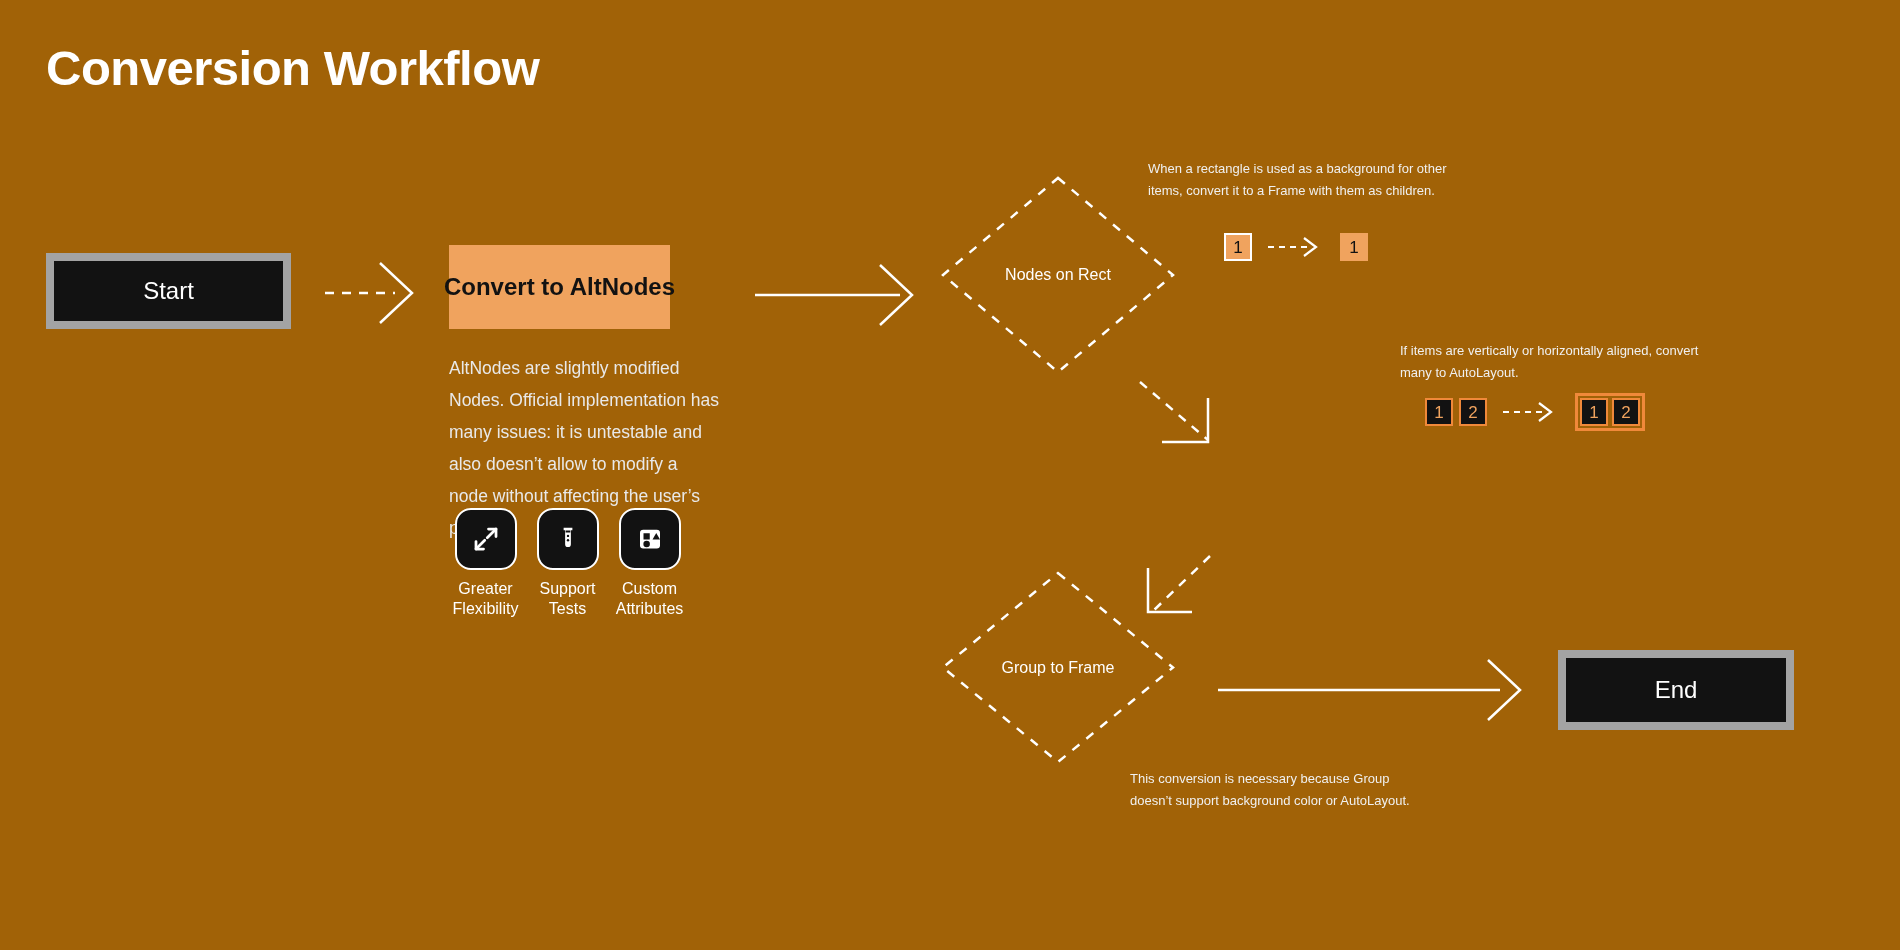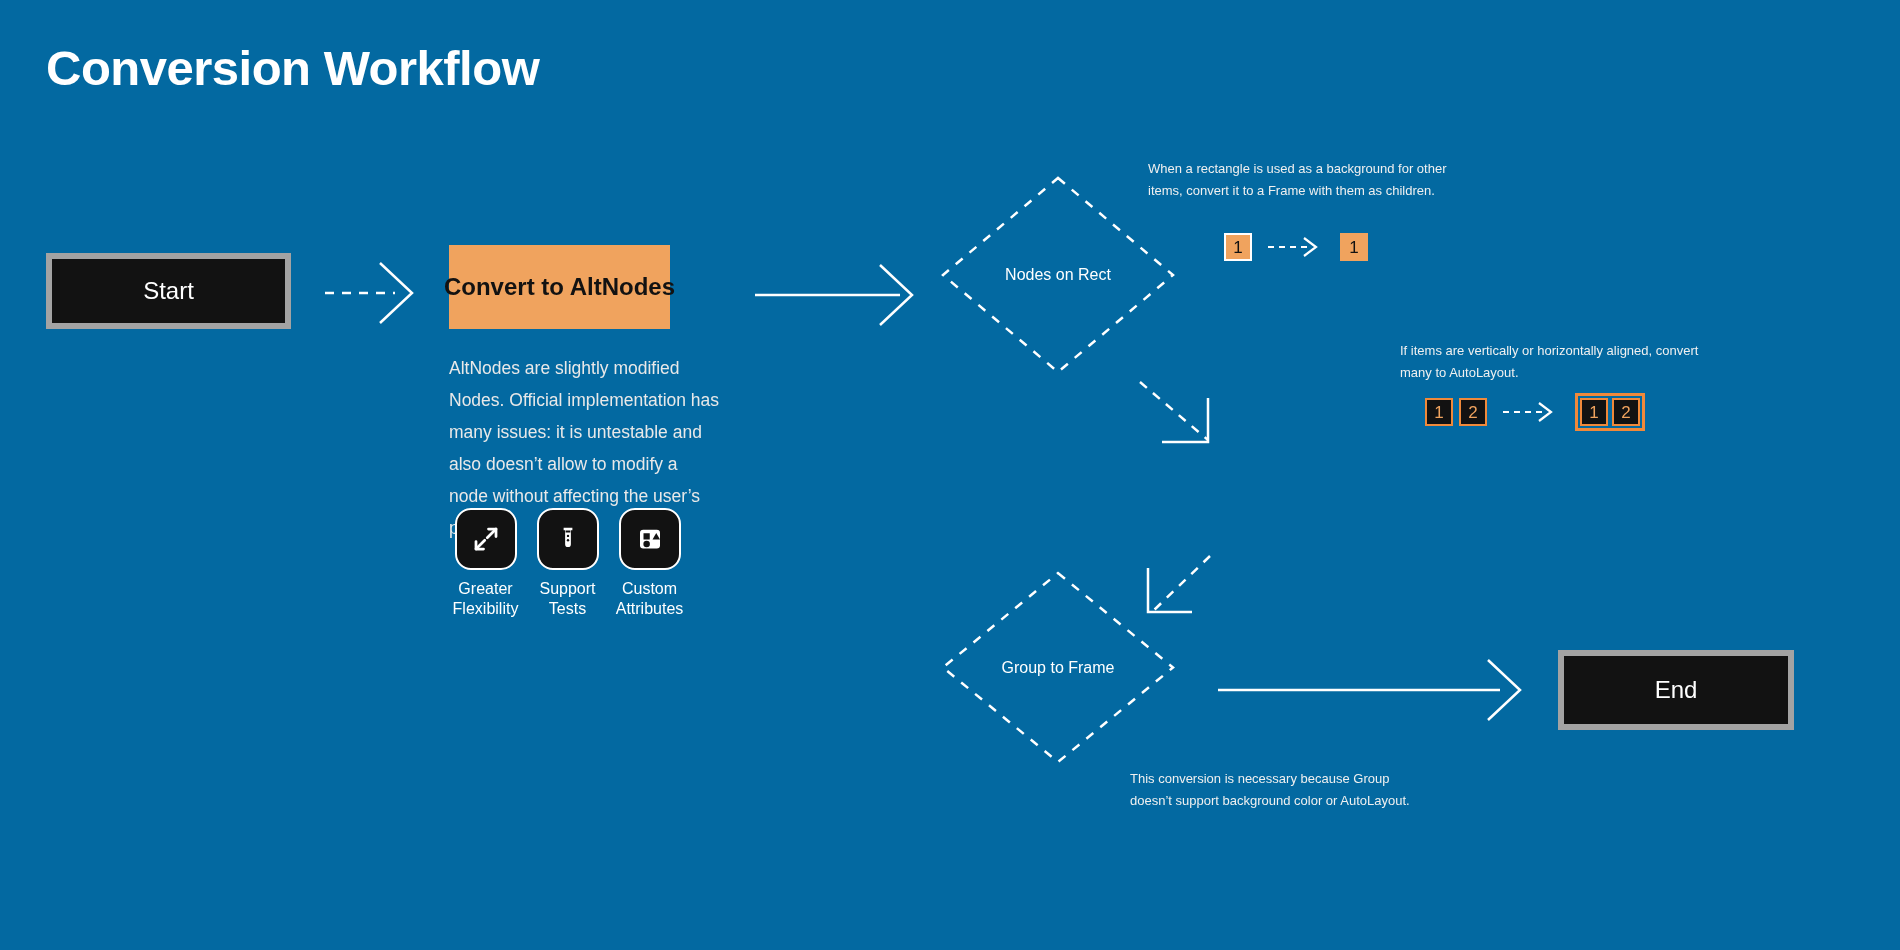--- a/index.html
+++ b/index.html
@@ -9,39 +9,39 @@
     height: 950px;
     background: #121212;
     overflow: hidden;
     font-family: "Liberation Sans", sans-serif;
     color: #ffffff;
   }
   #canvas {
     position: relative;
     width: 1900px;
     height: 950px;
-    background: #0369a1;
+    background: #a16207;
   }
 
   
   .page-title {
     position: absolute;
     left: 46px;
     top: 40px;
     font-size: 49px;
     font-weight: bold;
     letter-spacing: -0.5px;
     color: #ffffff;
     white-space: nowrap;
   }
 
   
   .term-box {
     position: absolute;
-    border: 6px solid #a3a3a3;
+    border: 8px solid #a3a3a3;
     background: #121212;
     display: flex;
     align-items: center;
     justify-content: center;
     font-size: 24px;
     color: #ffffff;
   }
   #start-box { left: 46px;  top: 253px;  width: 245px; height: 76px; }
   #end-box   { left: 1558px; top: 650px; width: 236px; height: 80px; }
 

